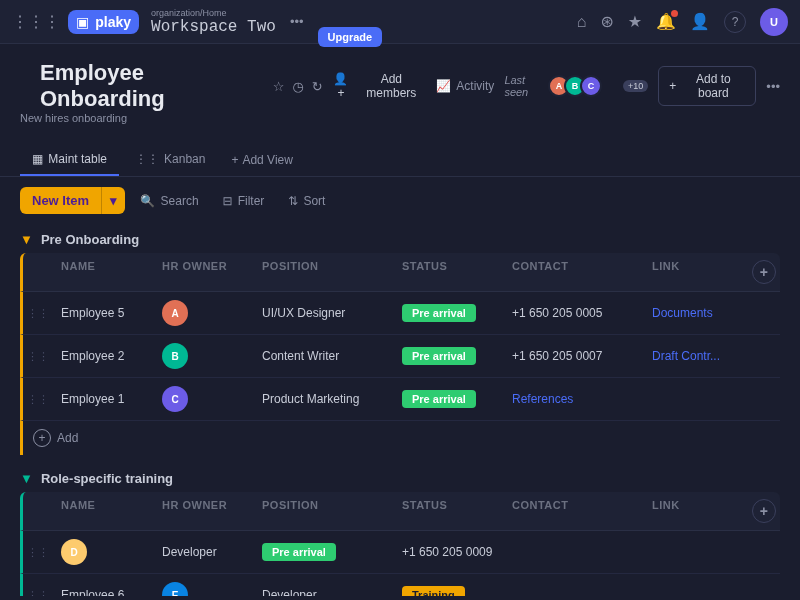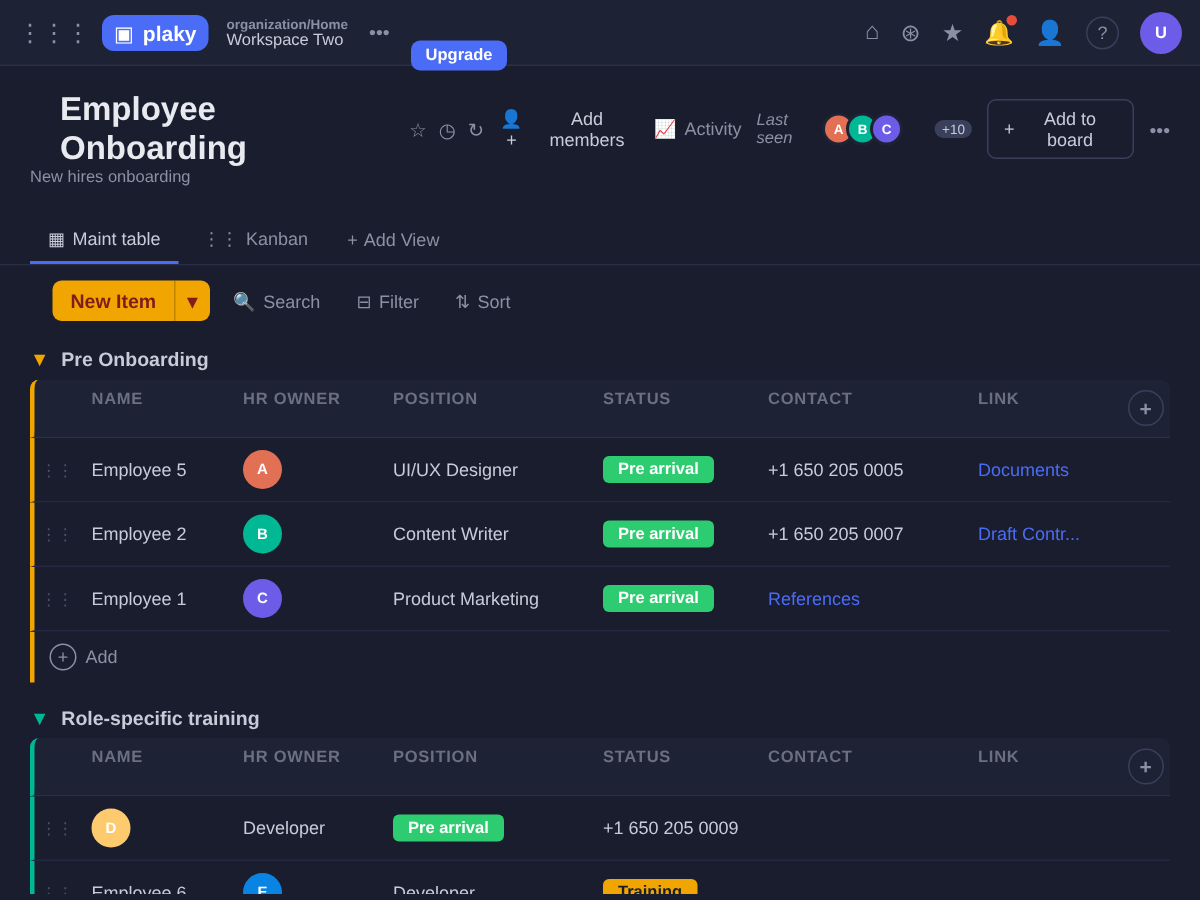--- a/index.html
+++ b/index.html
@@ -43,26 +43,26 @@
       font-size: 14px;
     }
     .nav-workspace {
       display: flex;
       flex-direction: column;
       margin-left: 4px;
     }
     .nav-workspace-org {
       font-size: 9px;
       color: #8b90a4;
-      font-weight: bold;
     }
     .nav-workspace-name {
-      font-size: 11px;
+      font-size: 16px;
       color: #c8ccd8;
       font-weight: 500;
+      font-family: Liberation Mono, monospace;
     }
     .nav-dots {
       color: #8b90a4;
       cursor: pointer;
       padding: 2px 6px;
     }
     .nav-upgrade {
       background: #4a6cf7;
       color: white;
       border: none;
@@ -220,28 +220,27 @@
       align-items: center;
       gap: 8px;
       padding: 10px 20px;
       background: #1a1d2e;
     }
     .new-item-btn {
       display: flex;
       align-items: flex-end;
       gap: 0;
       background: #f0a500;
-      color: #7f1d1d;
+      color: #4c1d95;
       border: none;
       border-radius: 6px;
       font-size: 13px;
       font-weight: 600;
       cursor: pointer;
       overflow: hidden;
-      margin-left: 15px;
     }
     .new-item-main {
       padding: 6px 12px;
     }
     .new-item-dropdown {
       padding: 6px 8px;
       border-left: 1px solid rgba(0,0,0,0.2);
     }
     .toolbar-btn {
       display: flex;

